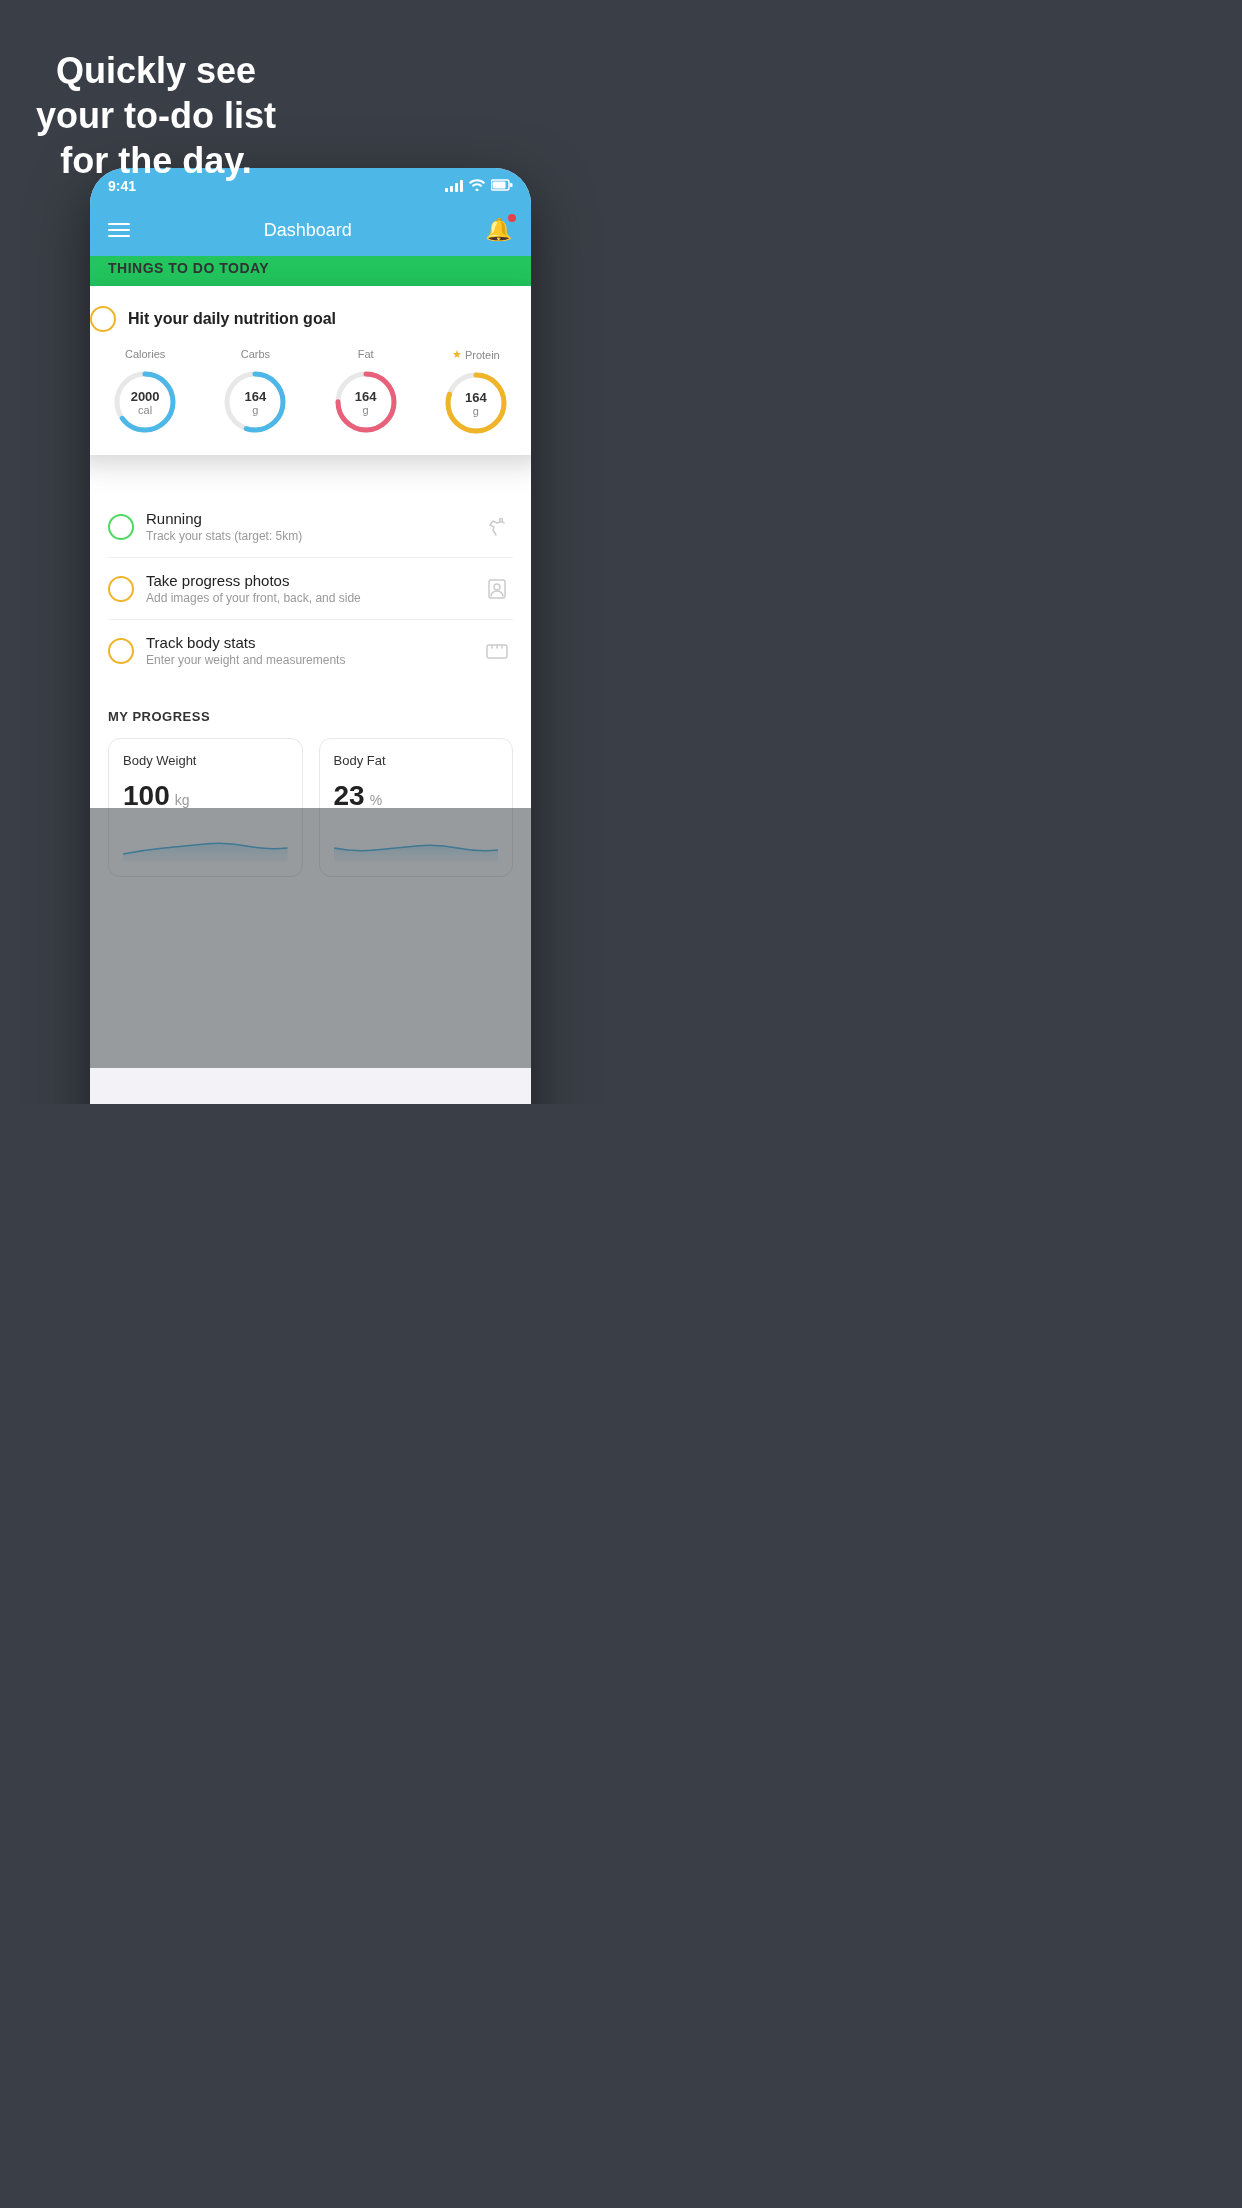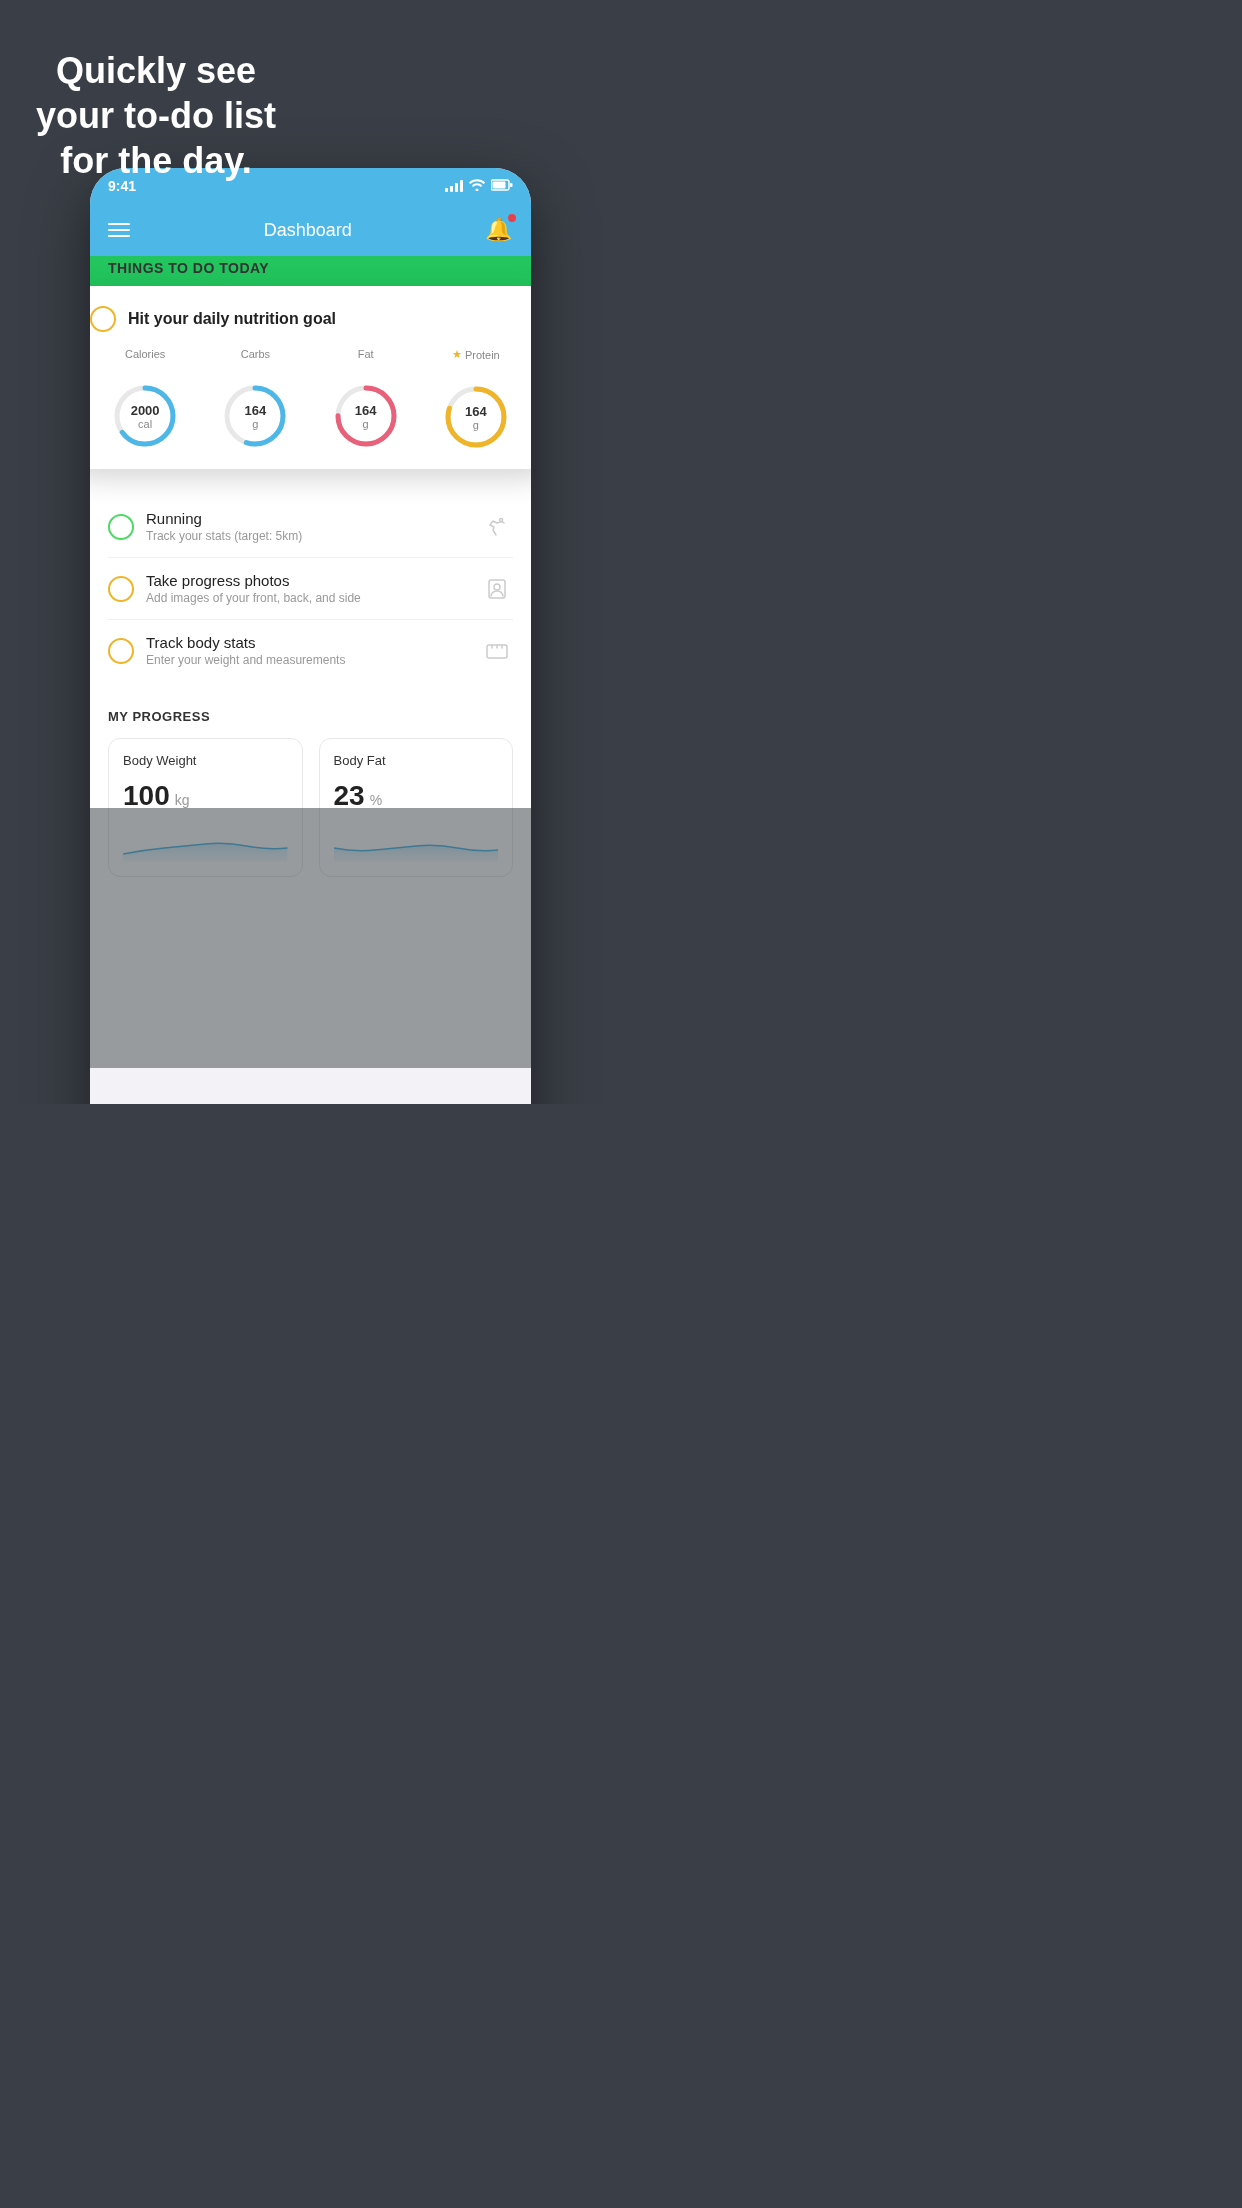--- a/index.html
+++ b/index.html
@@ -174,21 +174,21 @@
     
     .macros-row {
       display: flex;
       justify-content: space-around;
       align-items: flex-start;
     }
     .macro-item {
       display: flex;
       flex-direction: column;
       align-items: center;
-      gap: 22px;
+      gap: 8px;
     }
     .macro-label {
       font-size: 11px;
       color: #888;
     }
     .macro-label.starred {
       display: flex;
       align-items: center;
       gap: 3px;
     }

